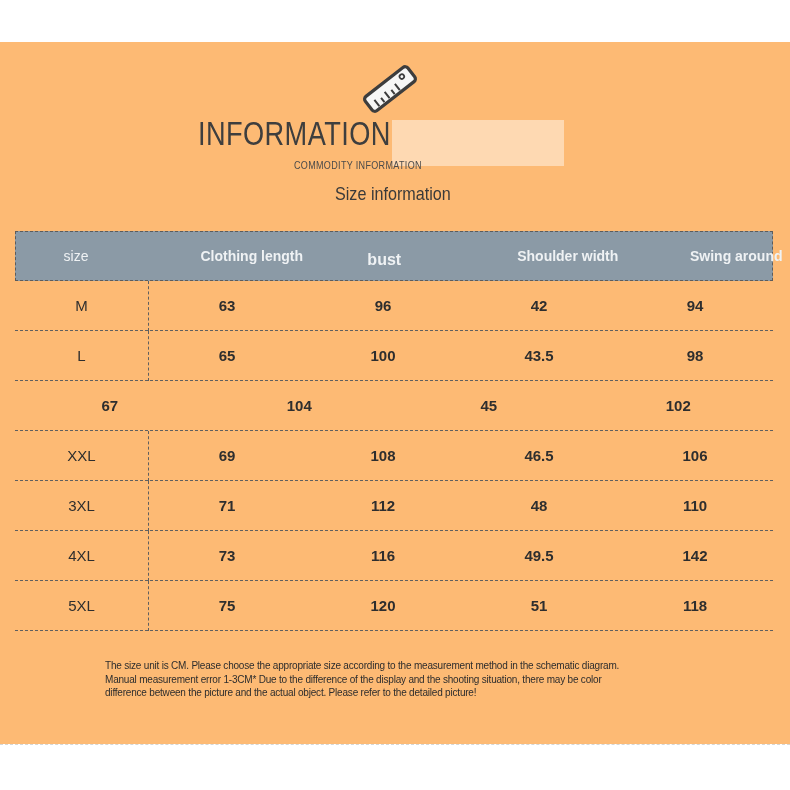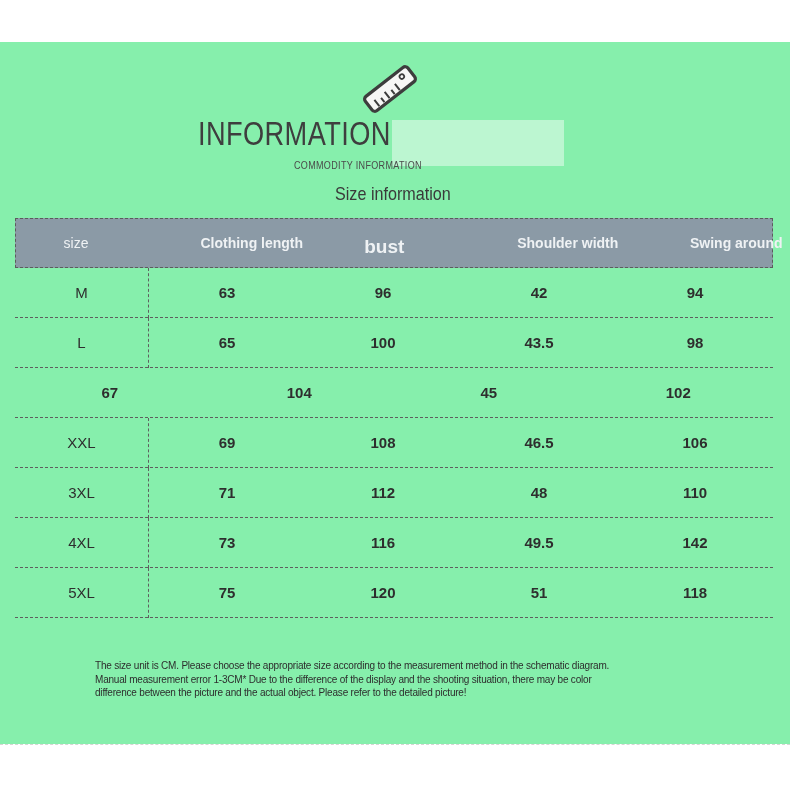--- a/index.html
+++ b/index.html
@@ -5,21 +5,21 @@
   * { margin: 0; padding: 0; box-sizing: border-box; }
   html, body { width: 790px; }
   body {
     font-family: "Liberation Sans", sans-serif;
     background: #ffffff;
   }
   .page {
     position: relative;
     width: 790px;
     height: 790px;
-    background: #86efac;
+    background: #fdba74;
     overflow: hidden;
   }
   .band-top {
     position: absolute;
     top: 0; left: 0;
     width: 790px; height: 42px;
     background: #ffffff;
   }
   .band-bottom {
     position: absolute;
@@ -64,58 +64,58 @@
     position: absolute;
     left: 335px; top: 183px;
     font-size: 19px;
     color: #3a3a3a;
     transform: scaleX(0.85);
     transform-origin: left top;
     white-space: nowrap;
   }
   .size-table {
     position: absolute;
-    left: 15px; top: 218px;
+    left: 15px; top: 231px;
     width: 758px;
   }
   .table-header {
     display: flex;
     align-items: center;
     height: 50px;
     background: var(--header-bg, #8b9aa6);
     border: 1px dashed #5c5c5c;
     color: #eff2f4;
     font-size: 14px;
   }
   .table-header .cell { text-align: center; }
   .cell-size-col { width: 134px; flex: none; }
   .cell-val { flex: 1 1 0; text-align: center; font-weight: bold; }
   .th-label { display: inline-block; }
   .th-offset-clothing { transform: translateX(24px); }
-  .th-offset-bust { transform: translate(1px, 4px); font-size: 19px; }
+  .th-offset-bust { transform: translate(1px, 4px); font-size: 16px; }
   .th-offset-shoulder { transform: translateX(29px); }
   .th-offset-swing { transform: translateX(24px); margin-left: 36px; }
   .th-offset-size { transform: translateX(-7px); }
   .table-body .row {
     display: flex;
     align-items: center;
     height: 50px;
     border-bottom: 1px dashed #5f5f5f;
     font-size: 15px;
     color: #2e2e2e;
   }
   .table-body .cell-size-col {
     text-align: center;
     border-right: 1px dashed #5f5f5f;
     height: 50px;
     line-height: 50px;
   }
   .footer-note {
     position: absolute;
-    left: 95px; top: 659px;
+    left: 105px; top: 659px;
     font-size: 10px;
     line-height: 13.5px;
     letter-spacing: -0.2px;
     color: #2d2d2d;
   }
   .footer-note div { white-space: nowrap; }
 </style>
 </head>
 <body>
 

